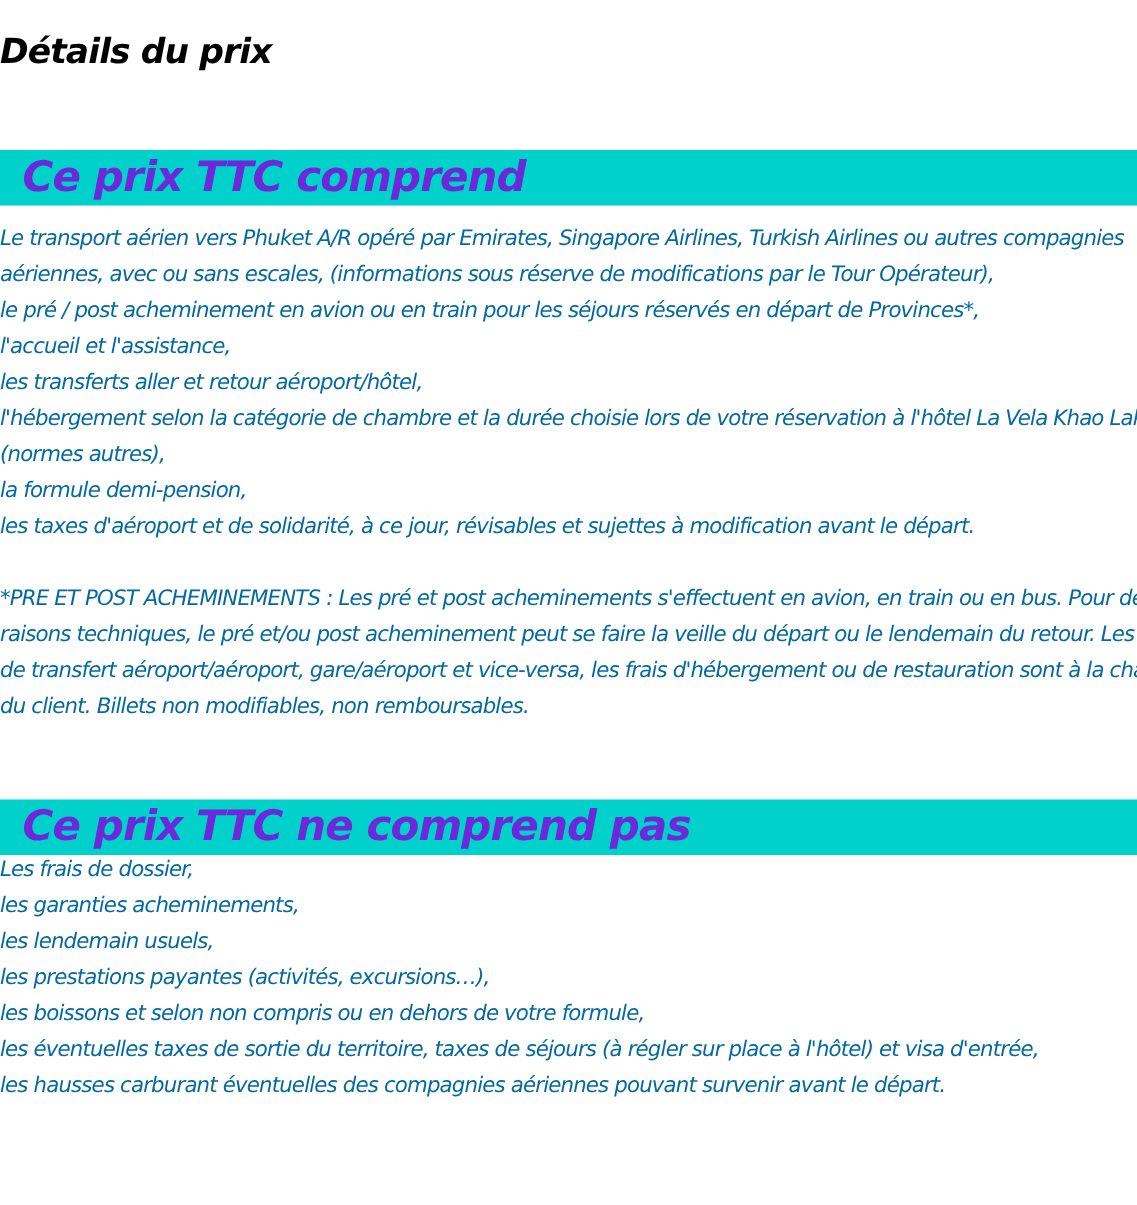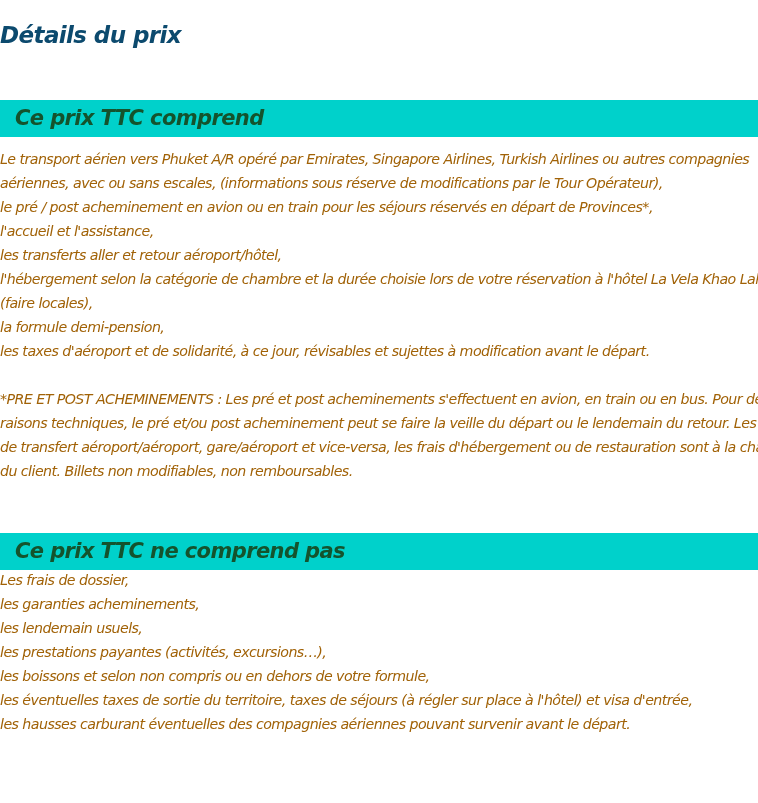--- a/index.html
+++ b/index.html
@@ -4,57 +4,57 @@
 <style>
   html, body { margin: 0; padding: 0; background: #ffffff; }
   body {
     width: 758px; height: 803px; overflow: hidden;
     font-family: "DejaVu Sans", sans-serif;
     font-style: italic;
     color: #444444;
   }
   .page-title {
     position: absolute; left: 0; top: 20px;
-    font-size: 23px; font-weight: bold; color: #0c4a6e;
+    font-size: 23px; font-weight: bold; color: #000000;
     letter-spacing: -0.6px; line-height: 30px;
   }
   .section-bar {
     position: absolute; left: 0; width: 758px; height: 37px;
     background: #00d1cb;
   }
   .section-bar span {
     position: absolute; left: 15px; top: 3px;
-    font-size: 21px; font-weight: bold; color: #14532d;
+    font-size: 28px; font-weight: bold; color: #6d28d9;
     letter-spacing: -0.6px; line-height: 30px; white-space: nowrap;
   }
   .text-block {
     position: absolute; left: 0; width: 758px;
     font-size: 14.2px; line-height: 24px; letter-spacing: -0.55px;
-    color: #a16207;
+    color: #0369a1;
   }
   .text-block p { margin: 0; white-space: nowrap; }
   .gap { height: 24px; }
 </style>
 </head>
 <body>
 
 <div class="page-title">Détails du prix</div>
 
 <div class="section-bar" style="top:100px;">
   <span>Ce prix TTC comprend</span>
 </div>
 
 <div class="text-block" style="top:147px;">
   <p>Le transport aérien vers Phuket A/R opéré par Emirates, Singapore Airlines, Turkish Airlines ou autres compagnies</p>
   <p>aériennes, avec ou sans escales, (informations sous réserve de modifications par le Tour Opérateur),</p>
   <p>le pré / post acheminement en avion ou en train pour les séjours réservés en départ de Provinces*,</p>
   <p>l'accueil et l'assistance,</p>
   <p>les transferts aller et retour aéroport/hôtel,</p>
   <p>l'hébergement selon la catégorie de chambre et la durée choisie lors de votre réservation à l'hôtel La Vela Khao Lak 4*</p>
-  <p>(faire locales),</p>
+  <p>(normes autres),</p>
   <p>la formule demi-pension,</p>
   <p>les taxes d'aéroport et de solidarité, à ce jour, révisables et sujettes à modification avant le départ.</p>
   <div class="gap"></div>
   <p>*PRE ET POST ACHEMINEMENTS : Les pré et post acheminements s'effectuent en avion, en train ou en bus. Pour des</p>
   <p>raisons techniques, le pré et/ou post acheminement peut se faire la veille du départ ou le lendemain du retour. Les frais</p>
   <p>de transfert aéroport/aéroport, gare/aéroport et vice-versa, les frais d'hébergement ou de restauration sont à la charge</p>
   <p>du client. Billets non modifiables, non remboursables.</p>
 </div>
 
 <div class="section-bar" style="top:533px;">

